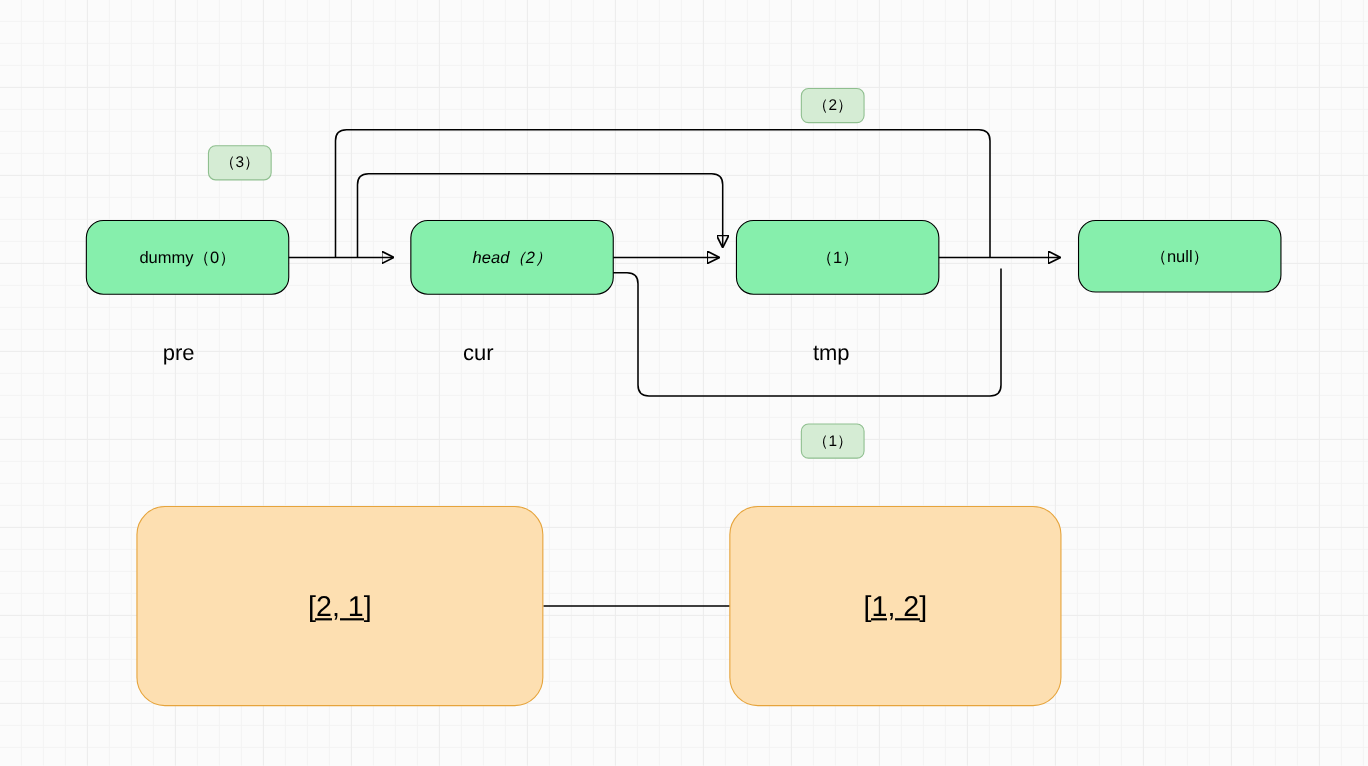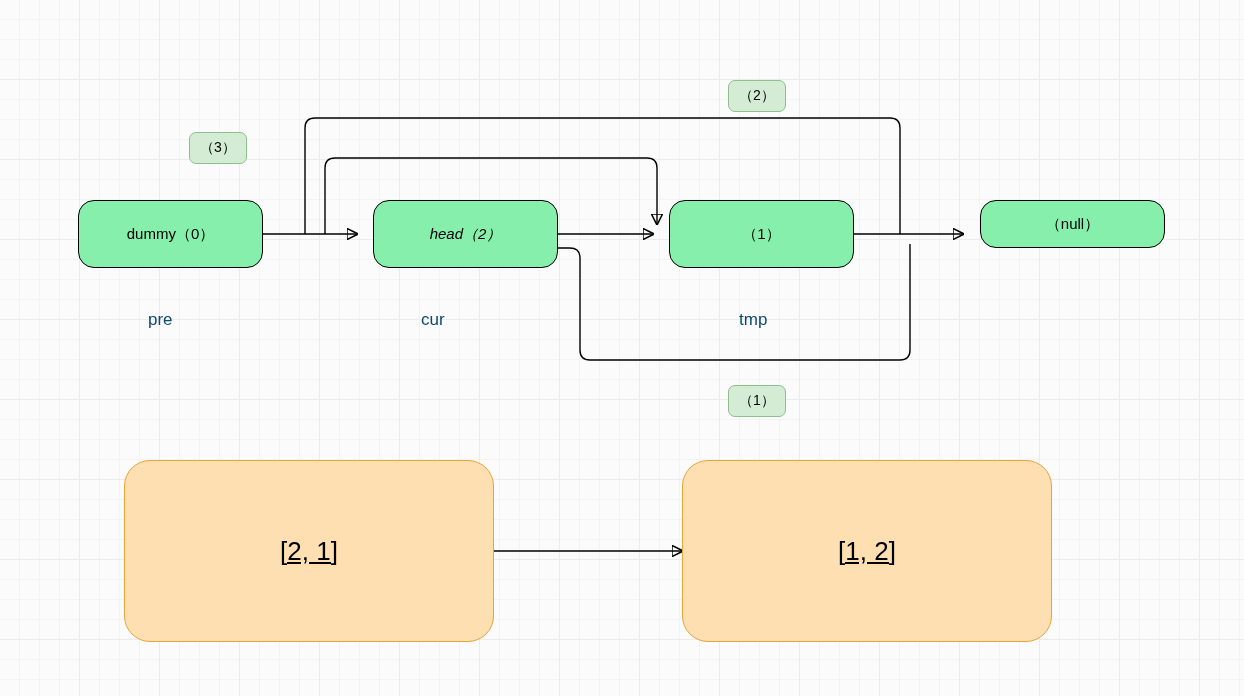--- a/index.html
+++ b/index.html
@@ -29,22 +29,22 @@
     position:absolute;
     background:#d5ecd4;
     border:1px solid #8fbf8f;
     border-radius:7px;
     display:flex;align-items:center;justify-content:center;
     font-size:14px;
     box-sizing:border-box;
   }
   .lbl{
     position:absolute;
-    font-size:17px;
-    color:#0c4a6e;
+    font-size:20px;
+    color:#000000;
   }
   .big{
     position:absolute;
     background:#fddfb1;
     border:1.5px solid #e6a43c;
     border-radius:26px;
     display:flex;align-items:center;justify-content:center;
     font-size:26px;
     box-sizing:border-box;
     text-decoration:underline;
@@ -81,38 +81,38 @@
 
   <div class="node" style="left:66px;top:200px;width:185px;height:68px;">
     <span>dummy（0）</span>
   </div>
   <div class="node" style="left:361px;top:200px;width:185px;height:68px;font-style:italic;">
     <span>head（2）</span>
   </div>
   <div class="node" style="left:657px;top:200px;width:185px;height:68px;">
     <span>（1）</span>
   </div>
-  <div class="node" style="left:968px;top:200px;width:185px;height:48px;text-align:right;">
+  <div class="node" style="left:968px;top:200px;width:185px;height:66px;text-align:right;">
     <span>（null）</span>
   </div>
 
   <div class="chip" style="left:189px;top:132px;width:58px;height:32px;">
     <span>（3）</span>
   </div>
   <div class="chip" style="left:728px;top:80px;width:58px;height:32px;">
     <span>（2）</span>
   </div>
   <div class="chip" style="left:728px;top:385px;width:58px;height:32px;">
     <span>（1）</span>
   </div>
 
   <div class="lbl" style="left:148px;top:310px;">pre</div>
   <div class="lbl" style="left:421px;top:310px;text-align:center;">cur</div>
   <div class="lbl" style="left:739px;top:310px;">tmp</div>
 
   <div class="big" style="left:124px;top:460px;width:370px;height:182px;">
     <span>[2, 1]</span>
   </div>
-  <div class="big" style="left:682px;top:460px;width:370px;height:182px;">
+  <div class="big" style="left:663px;top:460px;width:302px;height:182px;">
     <span>[1, 2]</span>
   </div>
 
 </div>
 
 </body></html>

